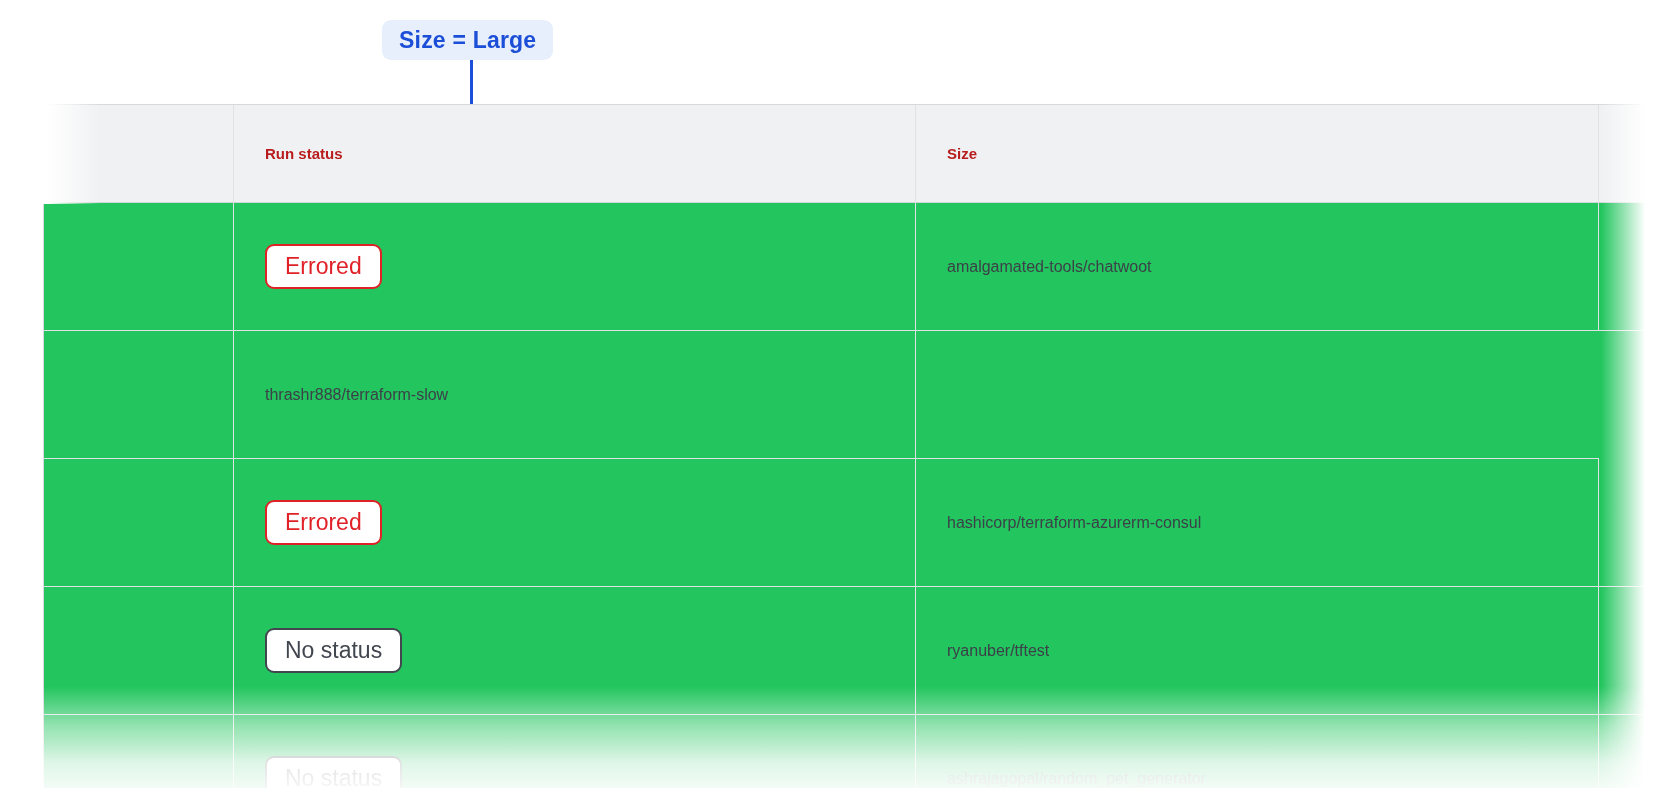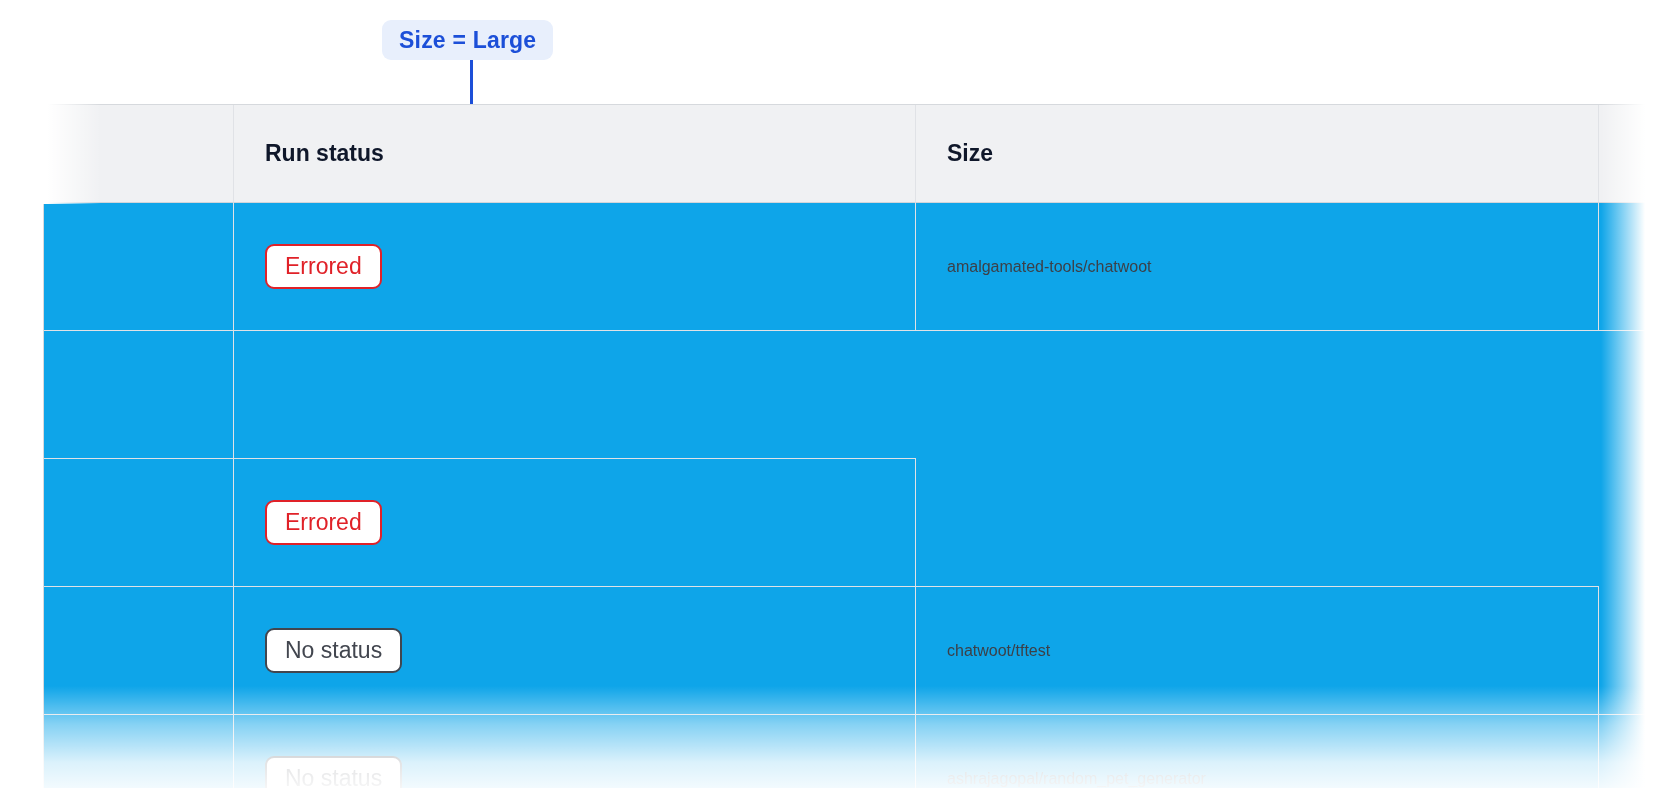--- a/index.html
+++ b/index.html
@@ -20,30 +20,30 @@
   .callout-line{position:absolute;left:470px;top:60px;width:3px;height:199px;}
   .callout-dot{position:absolute;left:465px;top:259px;width:14px;height:14px;border-radius:50%;}
 
   
   .table{
     position:absolute;left:43px;top:104px;width:1628px;
     border-top:1px solid #d6d9dd;border-left:1px solid #d6d9dd;
   }
   .row{display:grid;grid-template-columns:190px 682px 683px 73px;}
   .row.header{height:98px;}
-  .row.body-row{height:128px;background:#0ea5e9;}
+  .row.body-row{height:128px;background:#22c55e;}
   .cell{
     display:flex;align-items:center;
     border-bottom:1px solid #e0e2e6;
     min-width:0;overflow:hidden;
   }
   .cell:not(.last){border-right:1px solid #e0e2e6;}
   .row.header .cell{
     background:#f0f1f3;border-bottom:1px solid #d2d5da;
-    font-size:23px;font-weight:700;color:#0f172a;
+    font-size:15px;font-weight:700;color:#b91c1c;
   }
   .cell.pad{padding-left:31px;}
   .repo-text{font-size:16px;color:#3c4048;white-space:nowrap;}
   .badge{
     display:inline-flex;align-items:center;justify-content:center;
     height:41px;padding:0 18px;border:2px solid currentColor;border-radius:9px;
     font-size:23px;font-weight:500;white-space:nowrap;background:#fff;
   }
 
   
@@ -78,38 +78,44 @@
       <span class="badge" style="color: rgb(224, 33, 40);">Errored</span>
     </div>
     <div class="cell pad">
       <span class="repo-text">amalgamated-tools/chatwoot</span>
     </div>
     <div class="cell last"></div>
   </div>
 
   <div class="row body-row">
     <div class="cell"></div>
+    <div class="cell pad">
+      <span class="repo-text">thrashr888/terraform-slow</span>
+    </div>
     <div class="cell last"></div>
   </div>
 
   <div class="row body-row">
     <div class="cell"></div>
     <div class="cell pad">
       <span class="badge" style="color: rgb(224, 33, 40);">Errored</span>
+    </div>
+    <div class="cell pad">
+      <span class="repo-text">hashicorp/terraform-azurerm-consul</span>
     </div>
     <div class="cell last"></div>
   </div>
 
   <div class="row body-row">
     <div class="cell"></div>
     <div class="cell pad">
       <span class="badge" style="color: rgb(66, 70, 79);">No status</span>
     </div>
     <div class="cell pad">
-      <span class="repo-text">chatwoot/tftest</span>
+      <span class="repo-text">ryanuber/tftest</span>
     </div>
     <div class="cell last"></div>
   </div>
 
   <div class="row body-row">
     <div class="cell"></div>
     <div class="cell pad">
       <span class="badge" style="color: rgb(66, 70, 79);">No status</span>
     </div>
     <div class="cell pad">

